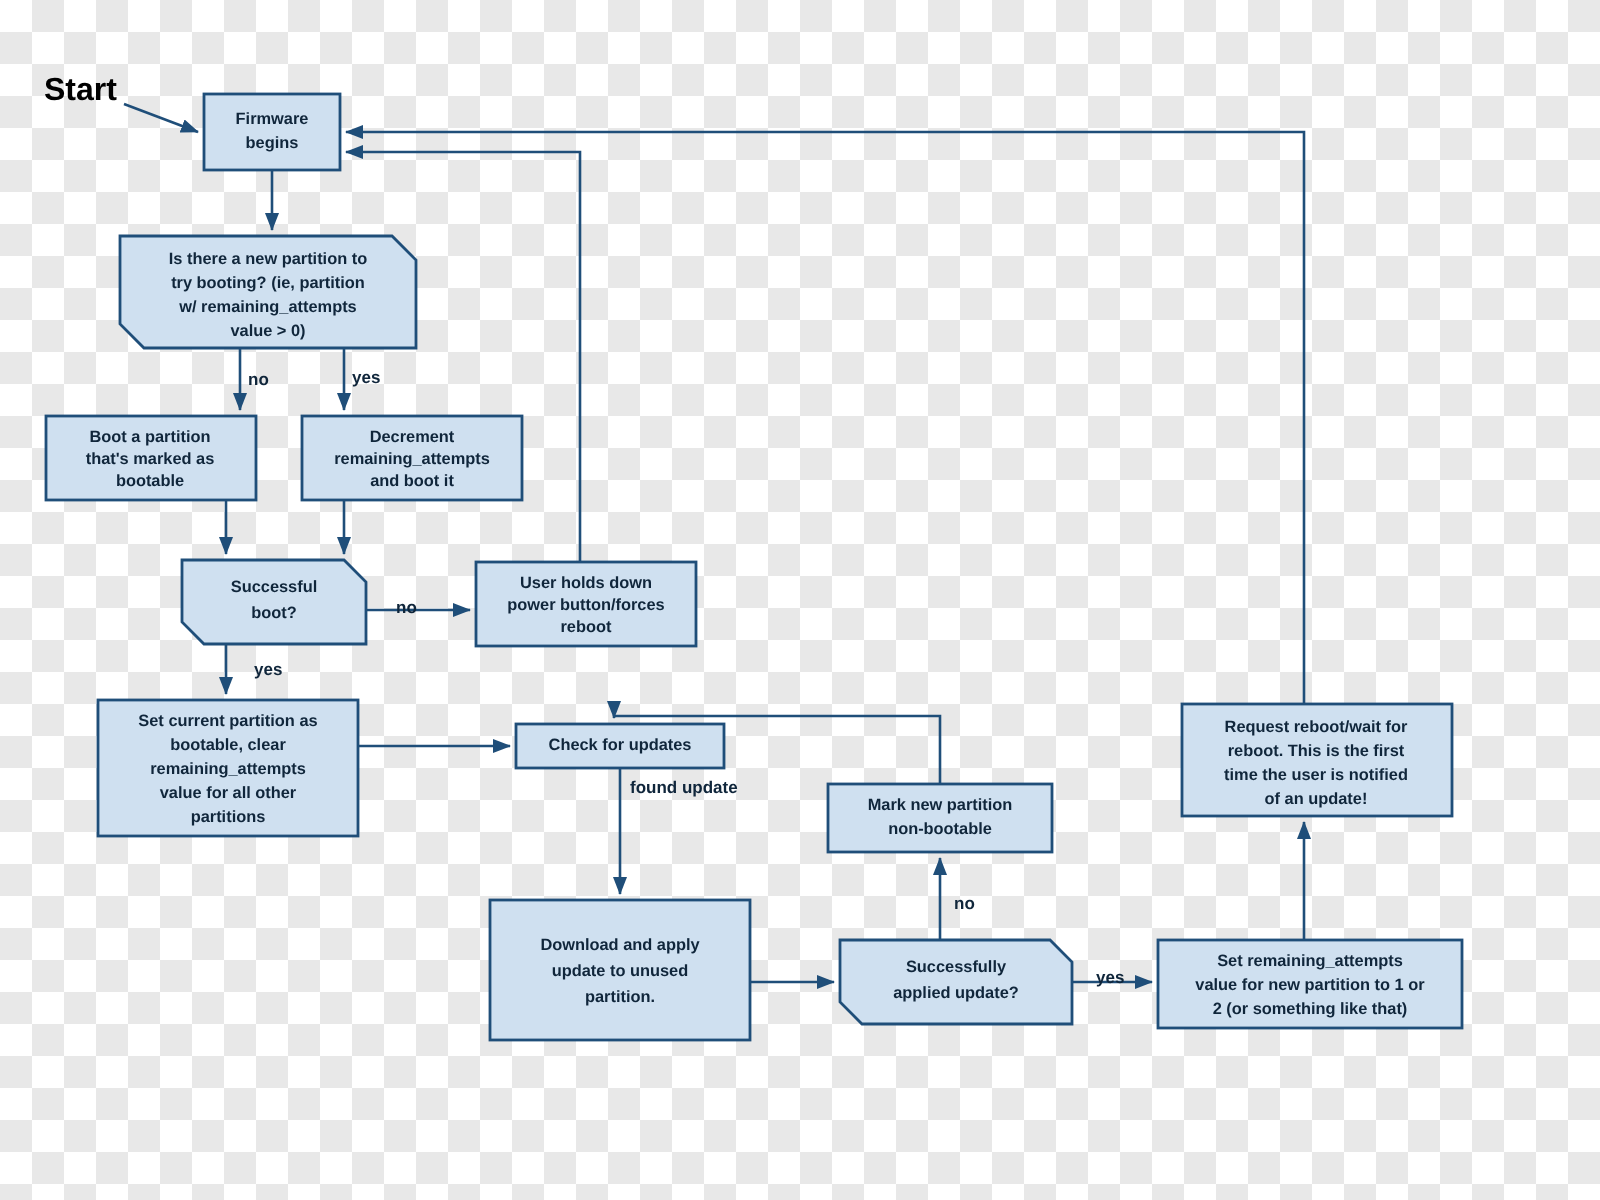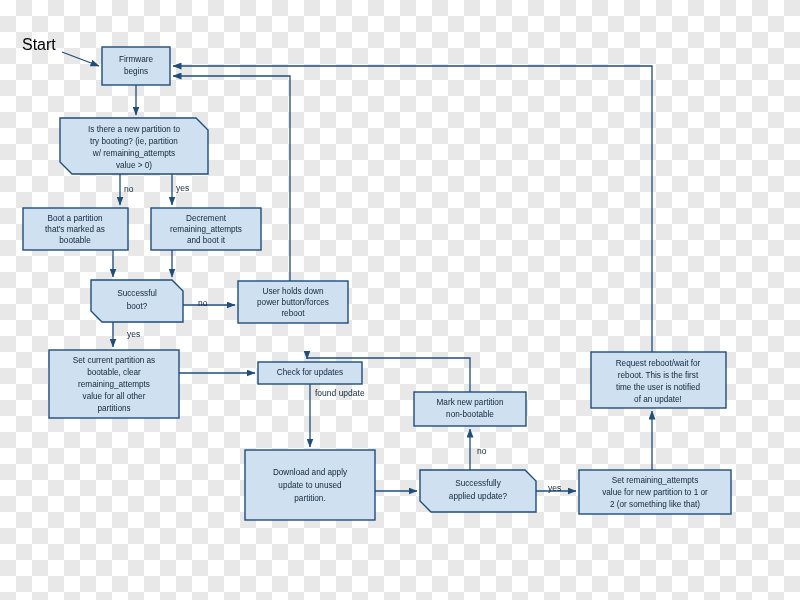--- a/index.html
+++ b/index.html
@@ -15,20 +15,21 @@
     background-image:
       linear-gradient(45deg, #e8e8e8 25%, transparent 25%, transparent 75%, #e8e8e8 75%),
       linear-gradient(45deg, #e8e8e8 25%, transparent 25%, transparent 75%, #e8e8e8 75%);
     background-size: 32px 32px;
     background-position: 0 0, 16px 16px;
   }
   #canvas {
     position: relative;
     width: 800px;
     height: 600px;
+    font-weight: bold;
   }
   #flow {
     position: absolute;
     top: 0;
     left: 0;
     width: 800px;
     height: 600px;
   }
   .node-shape {
     fill: #cfe0f0;

